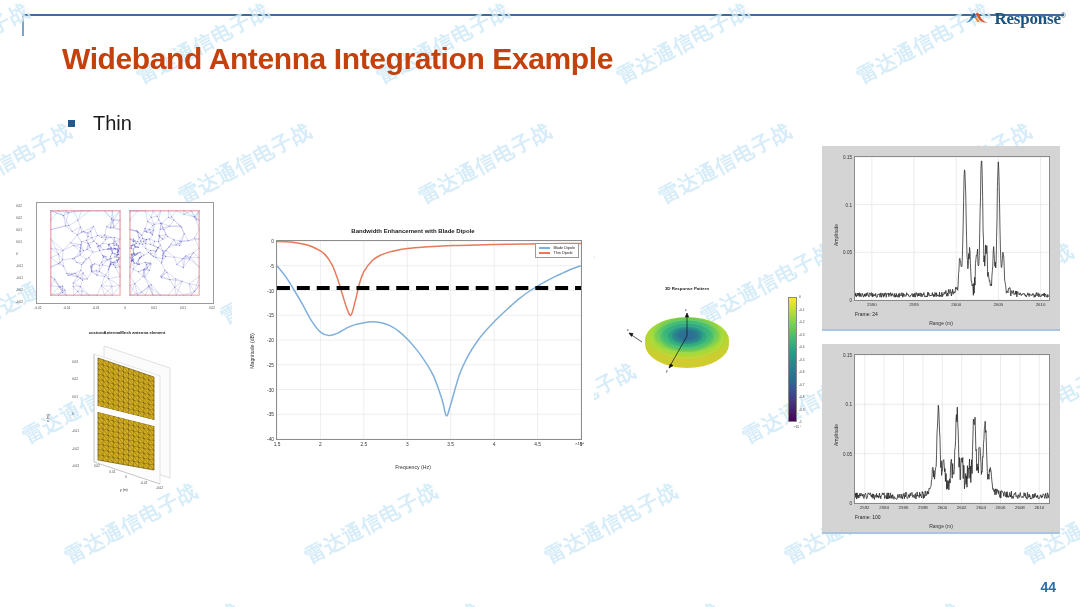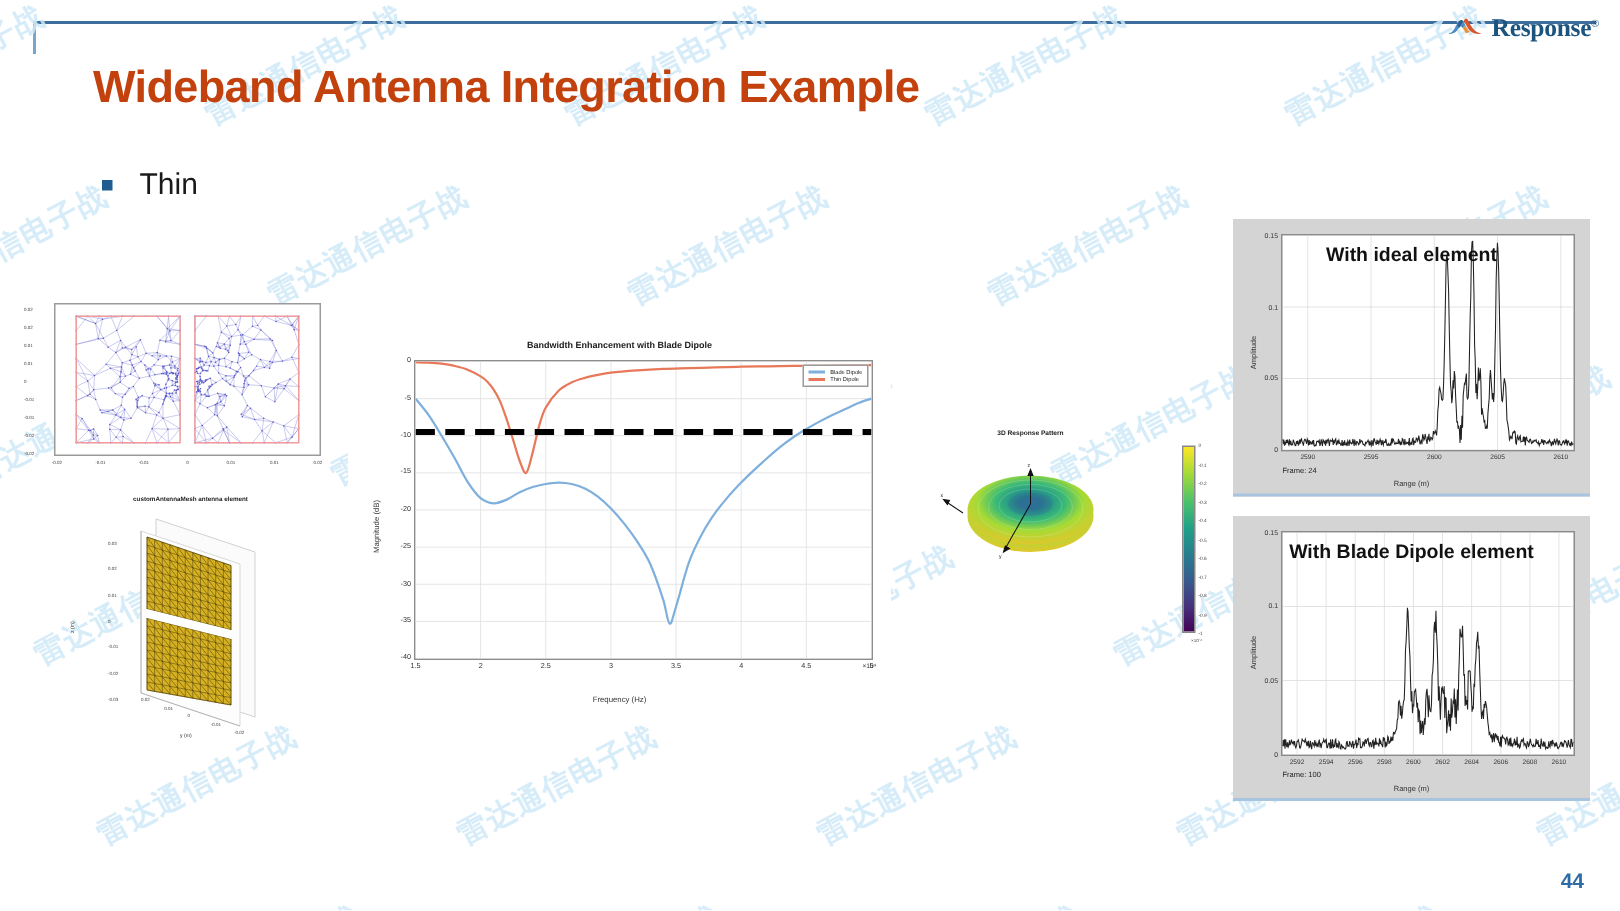--- a/index.html
+++ b/index.html
@@ -2098,21 +2098,20 @@
       <div class="cb-tick" style="top: 89.5px;">-0.7</div>
       <div class="cb-tick" style="top: 102px;">-0.8</div>
       <div class="cb-tick" style="top: 114.5px;">-0.9</div>
       <div class="cb-tick" style="top: 127px;">-1</div>
     </div>
   <div id="cbar-label">Normalized Power (dB)</div>
   <div style="position:absolute;left:8px;top:130px;font-size:3px;color:#444;">×10⁻⁴</div>
 </div>
 
 <div class="rp-panel" id="rp-top">
-  <div class="rp-caption">With ideal element</div>
   <div class="rp-ylabel">Amplitude</div>
   <div class="rp-xlabel">Range (m)</div>
   <div class="rp-frame">Frame: 24</div>
   <div class="rp-axes">
     <svg width="100%" height="100%" viewBox="0 0 300 200" preserveAspectRatio="none">
       <g class="rp-grid" stroke="#d8d8d8" stroke-width="0.7">
           <line x1="0" x2="300" y1="200" y2="200"></line>
           <line x1="0" x2="300" y1="133.33333333333331" y2="133.33333333333331"></line>
           <line x1="0" x2="300" y1="66.66666666666666" y2="66.66666666666666"></line>
           <line x1="0" x2="300" y1="0" y2="0"></line>
@@ -2135,21 +2134,20 @@
         <div class="rp-xtick" style="left: 30.4348%;">2595</div>
         <div class="rp-xtick" style="left: 52.1739%;">2600</div>
         <div class="rp-xtick" style="left: 73.913%;">2605</div>
         <div class="rp-xtick" style="left: 95.6522%;">2610</div>
       </div>
   </div>
   <div class="rp-underline"></div>
 </div>
 
 <div class="rp-panel" id="rp-bottom">
-  <div class="rp-caption">With Blade Dipole element</div>
   <div class="rp-ylabel">Amplitude</div>
   <div class="rp-xlabel">Range (m)</div>
   <div class="rp-frame">Frame: 100</div>
   <div class="rp-axes">
     <svg width="100%" height="100%" viewBox="0 0 300 200" preserveAspectRatio="none">
       <g class="rp-grid" stroke="#d8d8d8" stroke-width="0.7">
           <line x1="0" x2="300" y1="200" y2="200"></line>
           <line x1="0" x2="300" y1="133.33333333333331" y2="133.33333333333331"></line>
           <line x1="0" x2="300" y1="66.66666666666666" y2="66.66666666666666"></line>
           <line x1="0" x2="300" y1="0" y2="0"></line>

